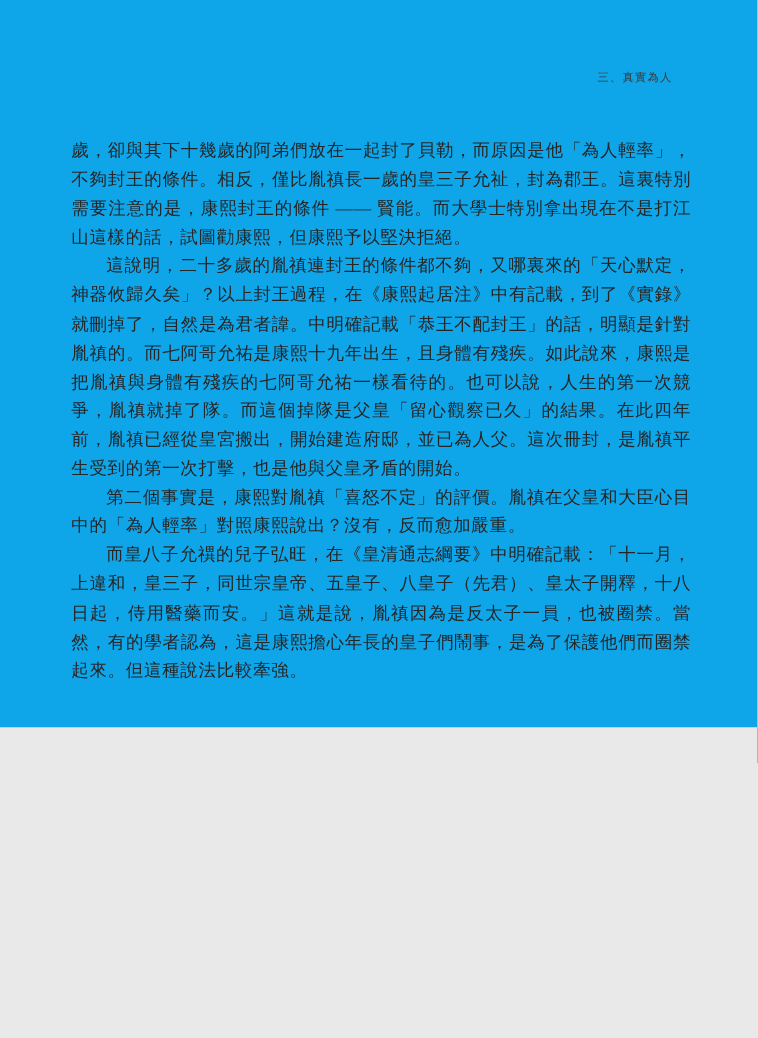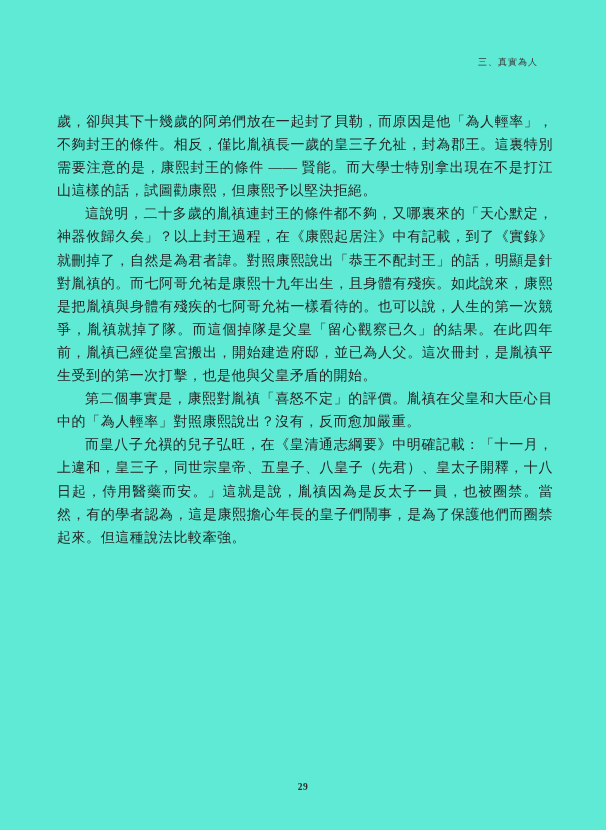--- a/index.html
+++ b/index.html
@@ -3,23 +3,23 @@
 <meta charset="utf-8">
 <style>
   html, body {
     margin: 0;
     padding: 0;
     background: #e9e9e9;
   }
   .page {
     position: relative;
     width: 606px;
-    height: 830px;
+    height: 582px;
     margin: 0 auto;
-    background: #5eead4;
+    background: #0ea5e9;
     overflow: hidden;
     font-family: "Liberation Serif", "DejaVu Serif", serif;
   }
   .running-header {
     position: absolute;
     top: 56px;
     right: 68px;
     font-size: 9px;
     letter-spacing: 1px;
     color: #3a3a3a;
@@ -58,20 +58,20 @@
 </style>
 </head>
 <body>
 
 <div class="page">
 
   <div class="running-header">三、真實為人</div>
 
   <div class="body-text">
       <p class="no-indent">歲，卻與其下十幾歲的阿弟們放在一起封了貝勒，而原因是他「為人輕率」，不夠封王的條件。相反，僅比胤禛長一歲的皇三子允祉，封為郡王。這裏特別需要注意的是，康熙封王的條件 —— 賢能。而大學士特別拿出現在不是打江山這樣的話，試圖勸康熙，但康熙予以堅決拒絕。</p>
-      <p>這說明，二十多歲的胤禛連封王的條件都不夠，又哪裏來的「天心默定，神器攸歸久矣」？以上封王過程，在《康熙起居注》中有記載，到了《實錄》就刪掉了，自然是為君者諱。對照康熙說出「恭王不配封王」的話，明顯是針對胤禛的。而七阿哥允祐是康熙十九年出生，且身體有殘疾。如此說來，康熙是把胤禛與身體有殘疾的七阿哥允祐一樣看待的。也可以說，人生的第一次競爭，胤禛就掉了隊。而這個掉隊是父皇「留心觀察已久」的結果。在此四年前，胤禛已經從皇宮搬出，開始建造府邸，並已為人父。這次冊封，是胤禛平生受到的第一次打擊，也是他與父皇矛盾的開始。</p>
+      <p>這說明，二十多歲的胤禛連封王的條件都不夠，又哪裏來的「天心默定，神器攸歸久矣」？以上封王過程，在《康熙起居注》中有記載，到了《實錄》就刪掉了，自然是為君者諱。中明確記載「恭王不配封王」的話，明顯是針對胤禛的。而七阿哥允祐是康熙十九年出生，且身體有殘疾。如此說來，康熙是把胤禛與身體有殘疾的七阿哥允祐一樣看待的。也可以說，人生的第一次競爭，胤禛就掉了隊。而這個掉隊是父皇「留心觀察已久」的結果。在此四年前，胤禛已經從皇宮搬出，開始建造府邸，並已為人父。這次冊封，是胤禛平生受到的第一次打擊，也是他與父皇矛盾的開始。</p>
       <p>第二個事實是，康熙對胤禛「喜怒不定」的評價。胤禛在父皇和大臣心目中的「為人輕率」對照康熙說出？沒有，反而愈加嚴重。</p>
       <p>而皇八子允禩的兒子弘旺，在《皇清通志綱要》中明確記載：「十一月，上違和，皇三子，同世宗皇帝、五皇子、八皇子（先君）、皇太子開釋，十八日起，侍用醫藥而安。」這就是說，胤禛因為是反太子一員，也被圈禁。當然，有的學者認為，這是康熙擔心年長的皇子們鬧事，是為了保護他們而圈禁起來。但這種說法比較牽強。</p>
     </div>
 
   <div class="page-number">29</div>
 
 </div>
 
 </body></html>

